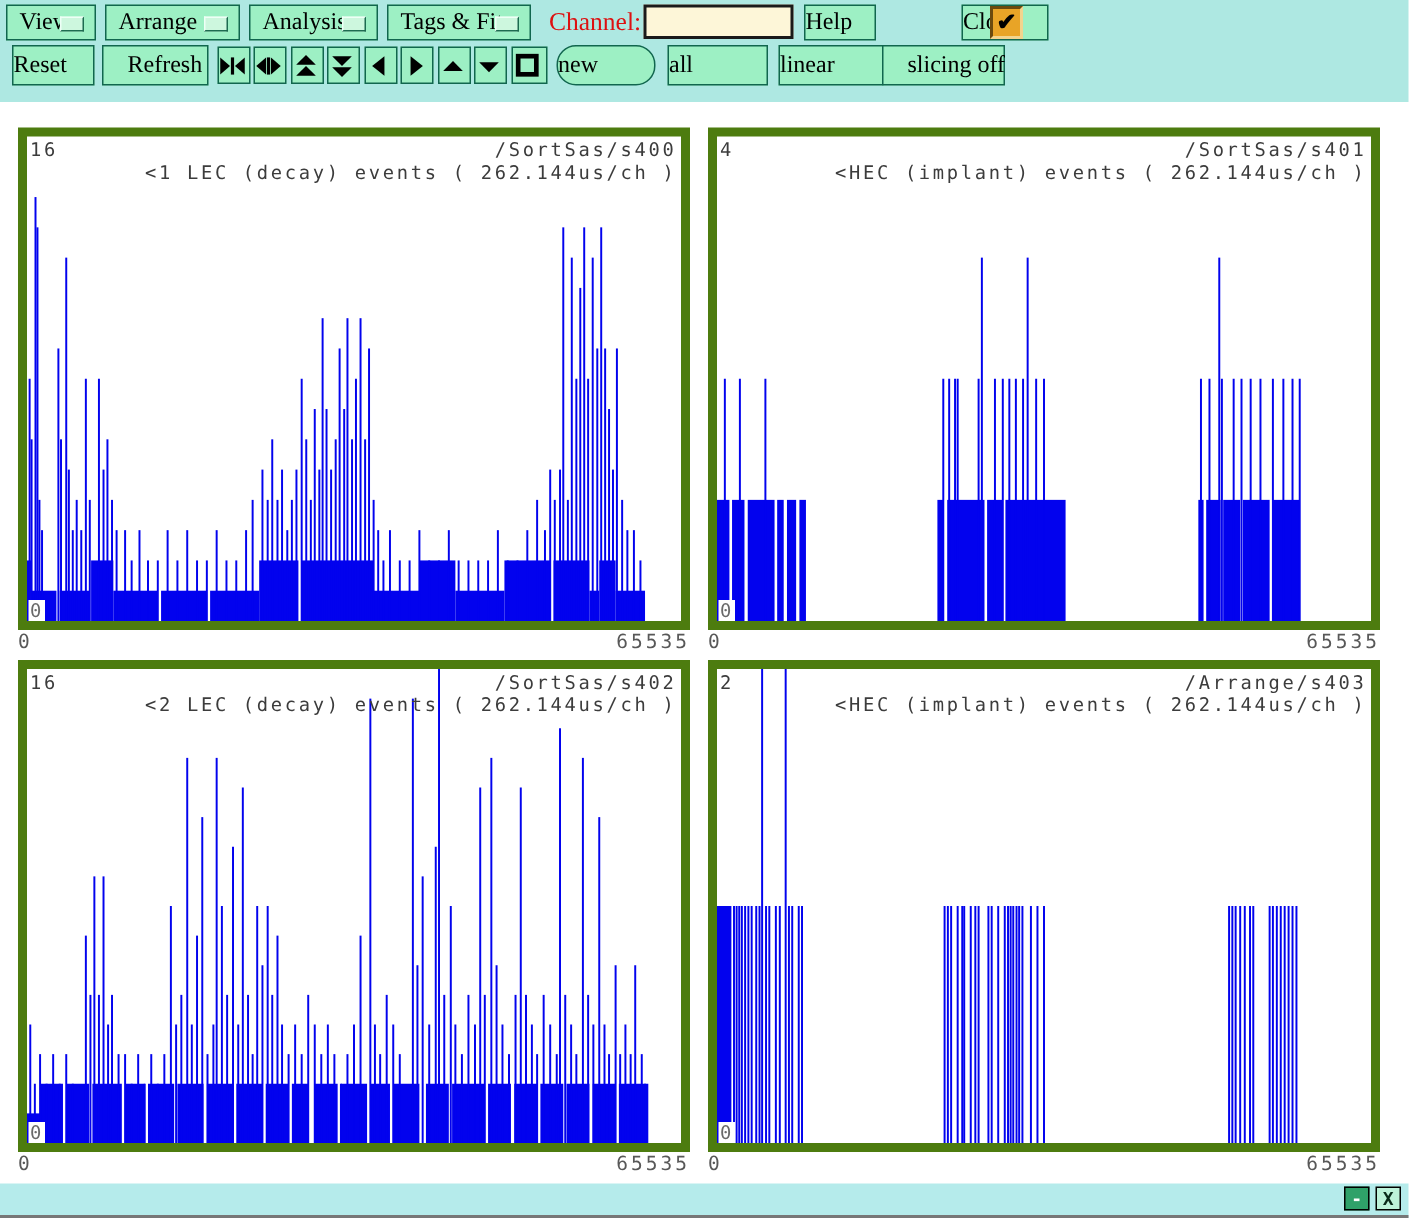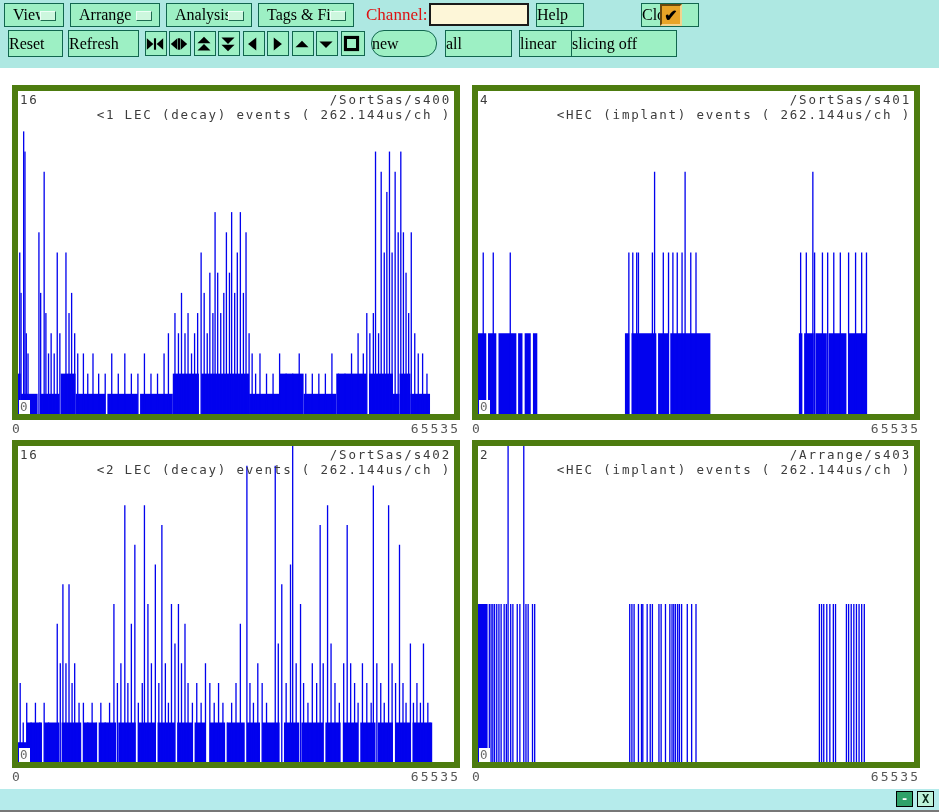--- a/index.html
+++ b/index.html
@@ -107,21 +107,21 @@
   <div class="btn" style="left:593px;top:3px;width:58px;height:24px;margin-left:48px;">
     <span>Clone</span>
   </div>
   <div class="checkbox">
     <span>✔</span>
   </div>
 
   <div class="btn" style="left:8px;top:30px;width:55px;height:27px;">
     <span>Reset</span>
   </div>
-  <div class="btn" style="left:68px;top:30px;width:71px;height:27px;">
+  <div class="btn" style="left:68px;top:30px;width:71px;height:27px;padding-left:16px;">
     <span>Refresh</span>
   </div>
 
   <div class="btn icon-btn" style="left:145px;top:31px;width:22px;height:25px;">
     <svg width="18" height="18" viewBox="0 0 22 22">
         <rect x="9.7" y="4" width="2.6" height="14" fill="#000"></rect>
         <polygon points="1,4 1,18 9,11" fill="#000"></polygon>
         <polygon points="21,4 21,18 13,11" fill="#000"></polygon>
       </svg>
   </div>
@@ -172,21 +172,21 @@
 
   <div class="btn" style="left:371px;top:30px;width:66px;height:27px;border-radius:13px;">
     <span>new</span>
   </div>
   <div class="btn" style="left:445px;top:30px;width:67px;height:27px;">
     <span>all</span>
   </div>
   <div class="btn" style="left:519px;top:30px;width:70px;height:27px;">
     <span>linear</span>
   </div>
-  <div class="btn" style="left:571px;top:30px;width:106px;height:27px;">
+  <div class="btn" style="left:588px;top:30px;width:82px;height:27px;padding-left:16px;">
     <span>slicing off</span>
   </div>
 </div>
 
 <div class="panel" style="left:12px;top:85px;width:448px;height:335px;">
   <svg preserveAspectRatio="none" viewBox="0 0 1000 1000">
       <rect x="0" y="875" width="6" height="125" fill="#0202ee"></rect>
       <rect x="98" y="875" width="34" height="125" fill="#0202ee"></rect>
       <rect x="355" y="875" width="60" height="125" fill="#0202ee"></rect>
       <rect x="420" y="875" width="110.00000000000004" height="125" fill="#0202ee"></rect>

